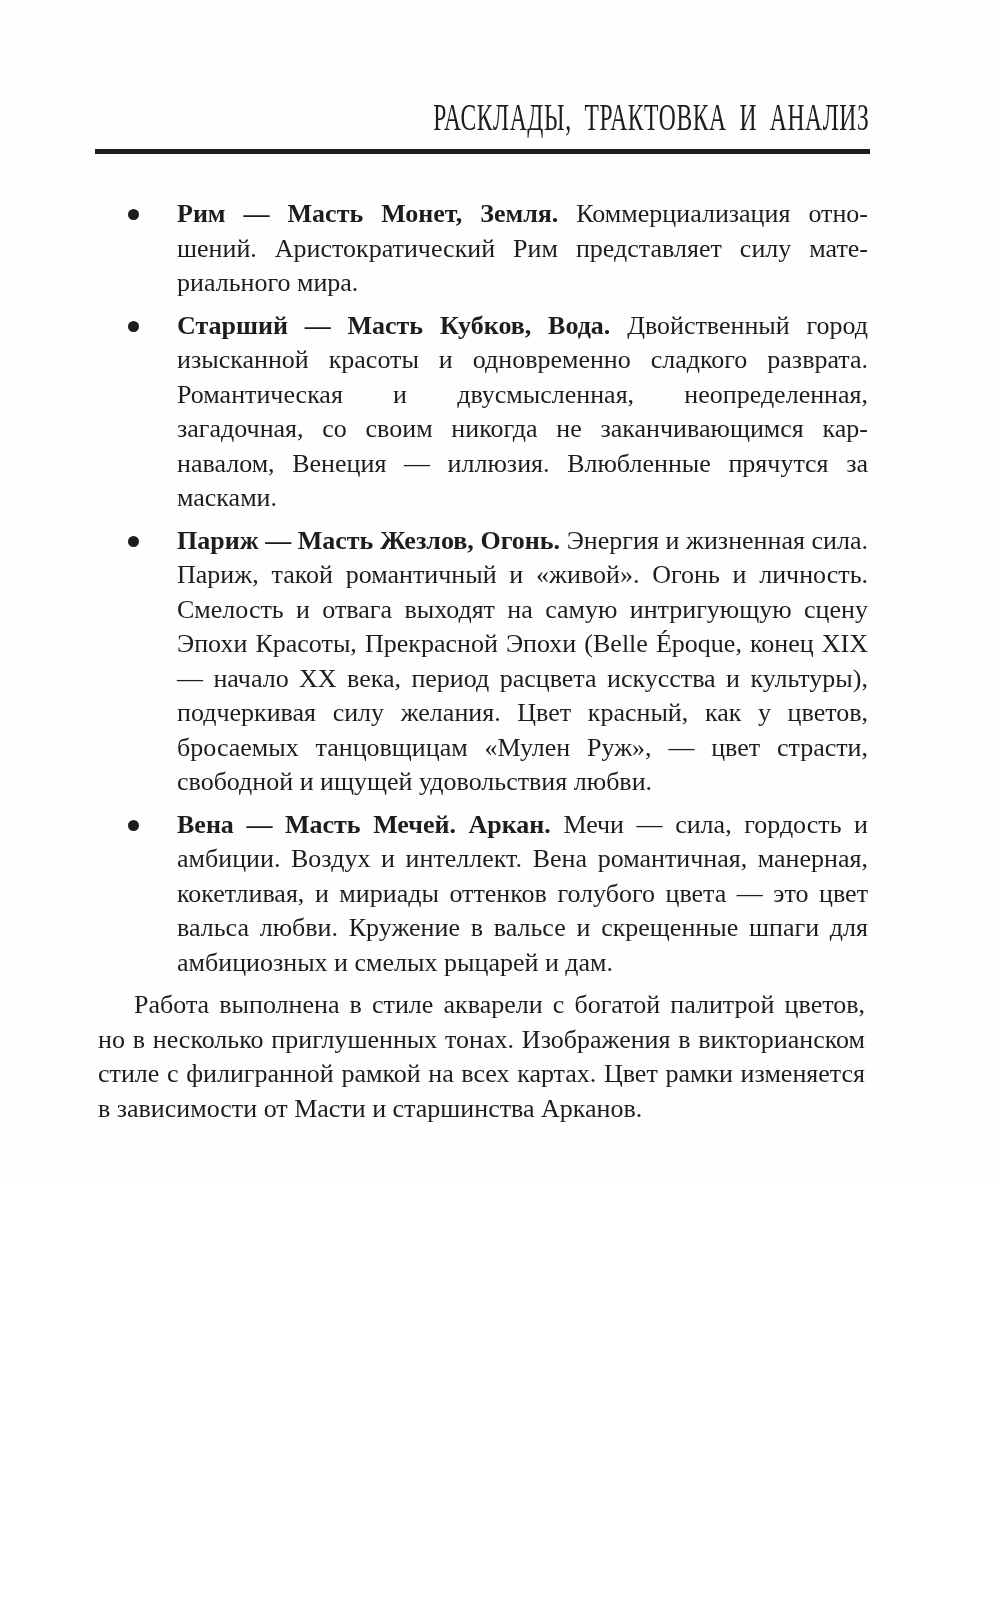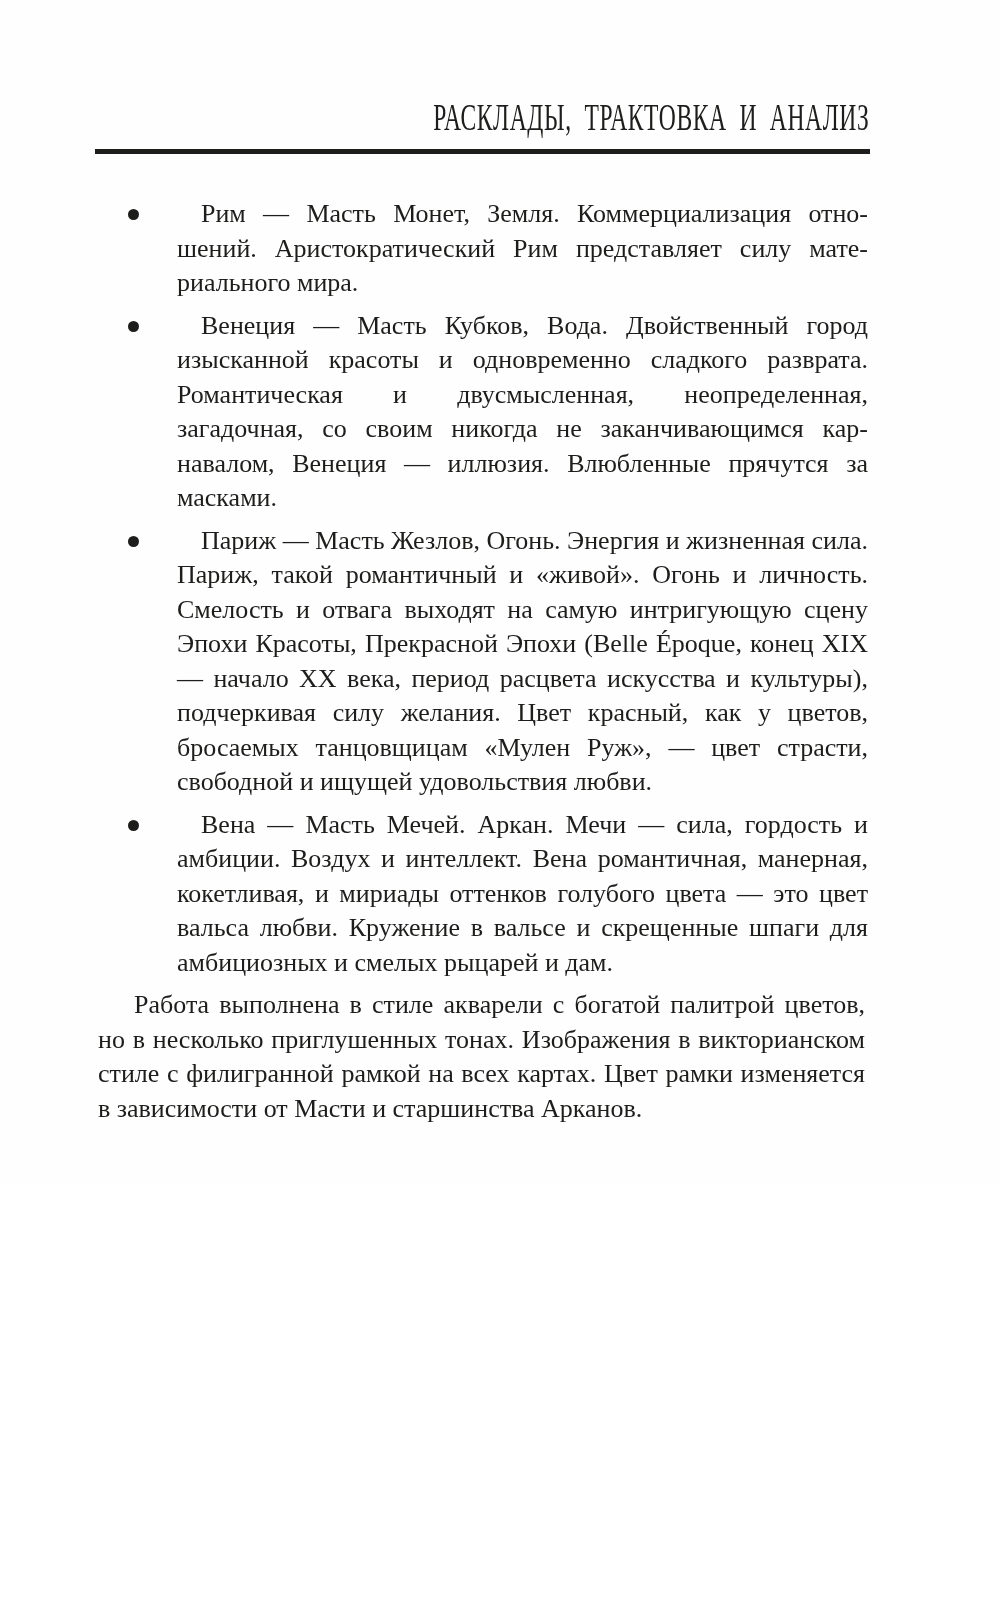--- a/index.html
+++ b/index.html
@@ -66,22 +66,21 @@
   .bullet-list .dot {
     position: absolute;
     left: 33px;
     top: 12px;
     width: 11px;
     height: 11px;
     border-radius: 50%;
     background: #1d1d1b;
   }
   .bullet-list b {
-    font-weight: normal;
-    margin-left: 24px;
+    font-weight: bold;
   }
   .content p {
     margin: 3px;
     text-indent: 36px;
   }
   .page-number {
     position: absolute;
     top: 1469px;
     right: 133px;
     font-size: 29px;
@@ -99,21 +98,21 @@
 
   <div class="rule"></div>
 
   <div class="content" lang="ru">
 
     <ul class="bullet-list">
       <li>
         <span class="dot"></span><b>Рим — Масть Монет, Земля.</b><span> Коммерциа­лизация отно­шений. Аристокра­тический Рим представ­ляет силу мате­риального мира.</span>
       </li>
       <li>
-        <span class="dot"></span><b>Венеция — Масть Кубков, Вода.</b><span> Двойственный город изыскан­ной красоты и одновре­менно сладкого развра­та. Романтическая и двусмыс­ленная, неопреде­ленная, загадочная, со своим никогда не заканчиваю­щимся кар­навалом, Венеция — иллюзия. Влюбленные прячутся за масками.</span>
+        <span class="dot"></span><b>Старший — Масть Кубков, Вода.</b><span> Двойственный город изыскан­ной красоты и одновре­менно сладкого развра­та. Романтическая и двусмыс­ленная, неопреде­ленная, загадочная, со своим никогда не заканчиваю­щимся кар­навалом, Венеция — иллюзия. Влюбленные прячутся за масками.</span>
       </li>
       <li>
         <span class="dot"></span><b>Париж — Масть Жезлов, Огонь.</b><span> Энергия и жизнен­ная сила. Париж, такой романтич­ный и «живой». Огонь и личность. Смелость и отвага выходят на самую интри­гующую сцену Эпохи Красоты, Прекрасной Эпохи (Belle Époque, конец XIX — начало XX века, период расцвета искусства и культуры), подчерки­вая силу желания. Цвет красный, как у цветов, бросаемых танцовщи­цам «Мулен Руж», — цвет страсти, свободной и ищущей удоволь­ствия любви.</span>
       </li>
       <li>
         <span class="dot"></span><b>Вена — Масть Мечей. Аркан.</b><span> Мечи — сила, гордость и амбиции. Воздух и интеллект. Вена романтичная, ма­нерная, кокетливая, и мириады оттенков голубого цве­та — это цвет вальса любви. Кружение в вальсе и скре­щенные шпаги для амбициоз­ных и смелых рыцарей и дам.</span>
       </li>
     </ul>
 
     <p>Работа выполнена в стиле акварели с богатой палитрой цве­тов, но в несколько приглушен­ных тонах. Изображе­ния в вик­торианском стиле с филигран­ной рамкой на всех картах. Цвет рамки изменяется в зависимо­сти от Масти и старшинства Ар­канов.</p>

